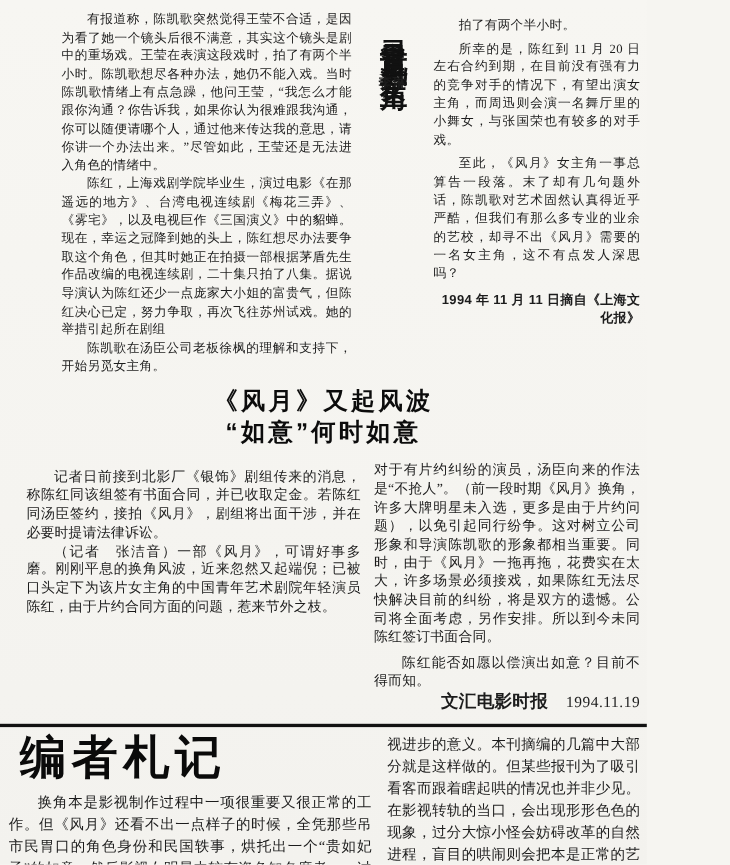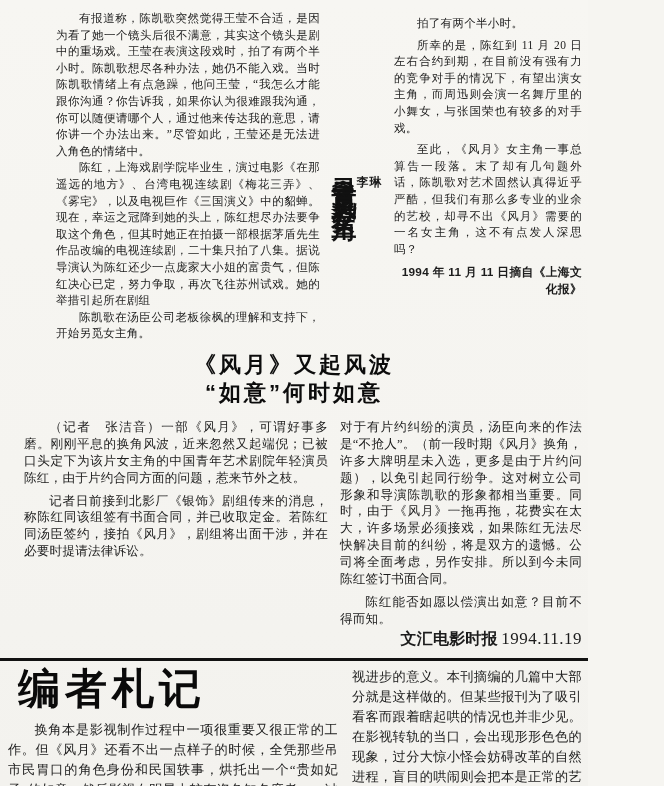--- a/index.html
+++ b/index.html
@@ -12,21 +12,21 @@
     linear-gradient(180deg,#f7f6f2 0%,#f5f4f0 60%,#f3f2ee 100%);}
   p{margin:0;}
   .jt{text-align:justify;}
   .ind{text-indent:2em;}
 
   
   .top{display:flex;gap:10px;padding:10px 6px 0 56px;}
   .a1{font-size:11.5px;line-height:16.6px;letter-spacing:.3px;}
   .top .colL{width:264px;}
   .top .colR{flex:1;}
-  .vstrip{width:54px;display:flex;flex-direction:row;align-items:center;padding-top:6px;justify-content:center;}
+  .vstrip{width:54px;display:flex;flex-direction:column;align-items:center;padding-top:6px;}
   .vtitle{
     writing-mode:vertical-rl;text-orientation:mixed;
     font-size:25px;font-weight:bold;line-height:1;letter-spacing:4px;
     font-family:"Liberation Serif","DejaVu Serif",serif;color:#111;
   }
   .vbyline{font-size:12px;font-weight:bold;margin-top:7px;letter-spacing:1px;}
   .gap{margin-top:5px;}
   .src1{margin-top:7px;text-align:right;font-family:"Liberation Sans","DejaVu Sans",sans-serif;
         font-weight:bold;font-size:11.8px;}
 
@@ -34,21 +34,21 @@
   .mid{margin-top:9px;}
   .headline{text-align:center;font-family:"Liberation Sans","DejaVu Sans",sans-serif;
     font-weight:bold;font-size:22px;line-height:28px;letter-spacing:3px;color:#0c0c0c;}
   .mid .cols{display:flex;gap:12px;padding:12px 6px 0 24px;}
   .a2{font-size:12.6px;line-height:16.9px;letter-spacing:.2px;}
   .mid .colL{width:304px;}
   .mid .colR{flex:1;}
   .pgap{margin-top:6px;}
   .sig{margin-top:3px;text-align:right;}
   .sig .name{font-family:Liberation Serif, serif;font-weight:bold;font-size:16px;}
-  .sig .date{font-size:17px;letter-spacing:.5px;}
+  .sig .date{font-size:14px;letter-spacing:.5px;margin-left:13px;}
 
   
   .rule{border:none;border-top:3px solid #121212;margin:9px 0 0 0;}
 
   
   .bottom{display:flex;gap:14px;padding:6px 6px 0 8px;}
   .bottom .colL{width:330px;}
   .bottom .colR{flex:1;}
   .ed-title{font-family:"Liberation Sans","DejaVu Sans",sans-serif;font-weight:bold;
     font-size:42px;line-height:1.05;letter-spacing:5px;color:#0a0a0a;margin:0 0 9px 10px;}
@@ -80,22 +80,22 @@
     </div>
   </section>
 
   <section class="mid">
     <div class="headline">
       <div>《风月》又起风波</div>
       <div>“如意”何时如意</div>
     </div>
     <div class="cols">
       <div class="colL a2 jt">
+        <p class="ind pgap">记者日前接到北影厂《银饰》剧组传来的消息，称陈红同该组签有书面合同，并已收取定金。若陈红同汤臣签约，接拍《风月》，剧组将出面干涉，并在必要时提请法律诉讼。</p>
         <p class="ind">（记者　张洁音）一部《风月》，可谓好事多磨。刚刚平息的换角风波，近来忽然又起端倪；已被口头定下为该片女主角的中国青年艺术剧院年轻演员陈红，由于片约合同方面的问题，惹来节外之枝。</p>
-        <p class="ind pgap">记者日前接到北影厂《银饰》剧组传来的消息，称陈红同该组签有书面合同，并已收取定金。若陈红同汤臣签约，接拍《风月》，剧组将出面干涉，并在必要时提请法律诉讼。</p>
       </div>
       <div class="colR a2 jt">
         <p>对于有片约纠纷的演员，汤臣向来的作法是“不抢人”。（前一段时期《风月》换角，许多大牌明星未入选，更多是由于片约问题），以免引起同行纷争。这对树立公司形象和导演陈凯歌的形象都相当重要。同时，由于《风月》一拖再拖，花费实在太大，许多场景必须接戏，如果陈红无法尽快解决目前的纠纷，将是双方的遗憾。公司将全面考虑，另作安排。所以到今未同陈红签订书面合同。</p>
         <p class="ind pgap">陈红能否如愿以偿演出如意？目前不得而知。</p>
         <p class="sig">
           <span class="name">文汇电影时报</span>
           <span class="date">1994.11.19</span>
         </p>
       </div>
     </div>

